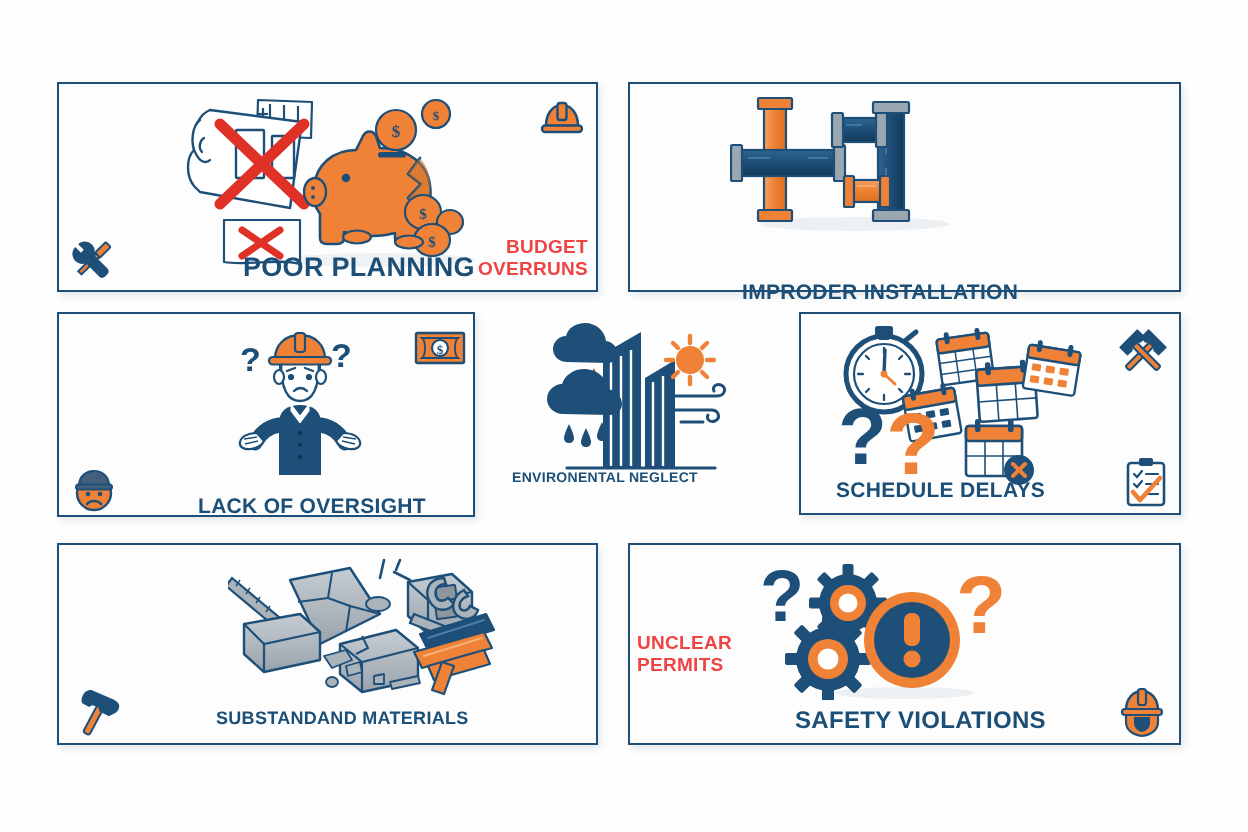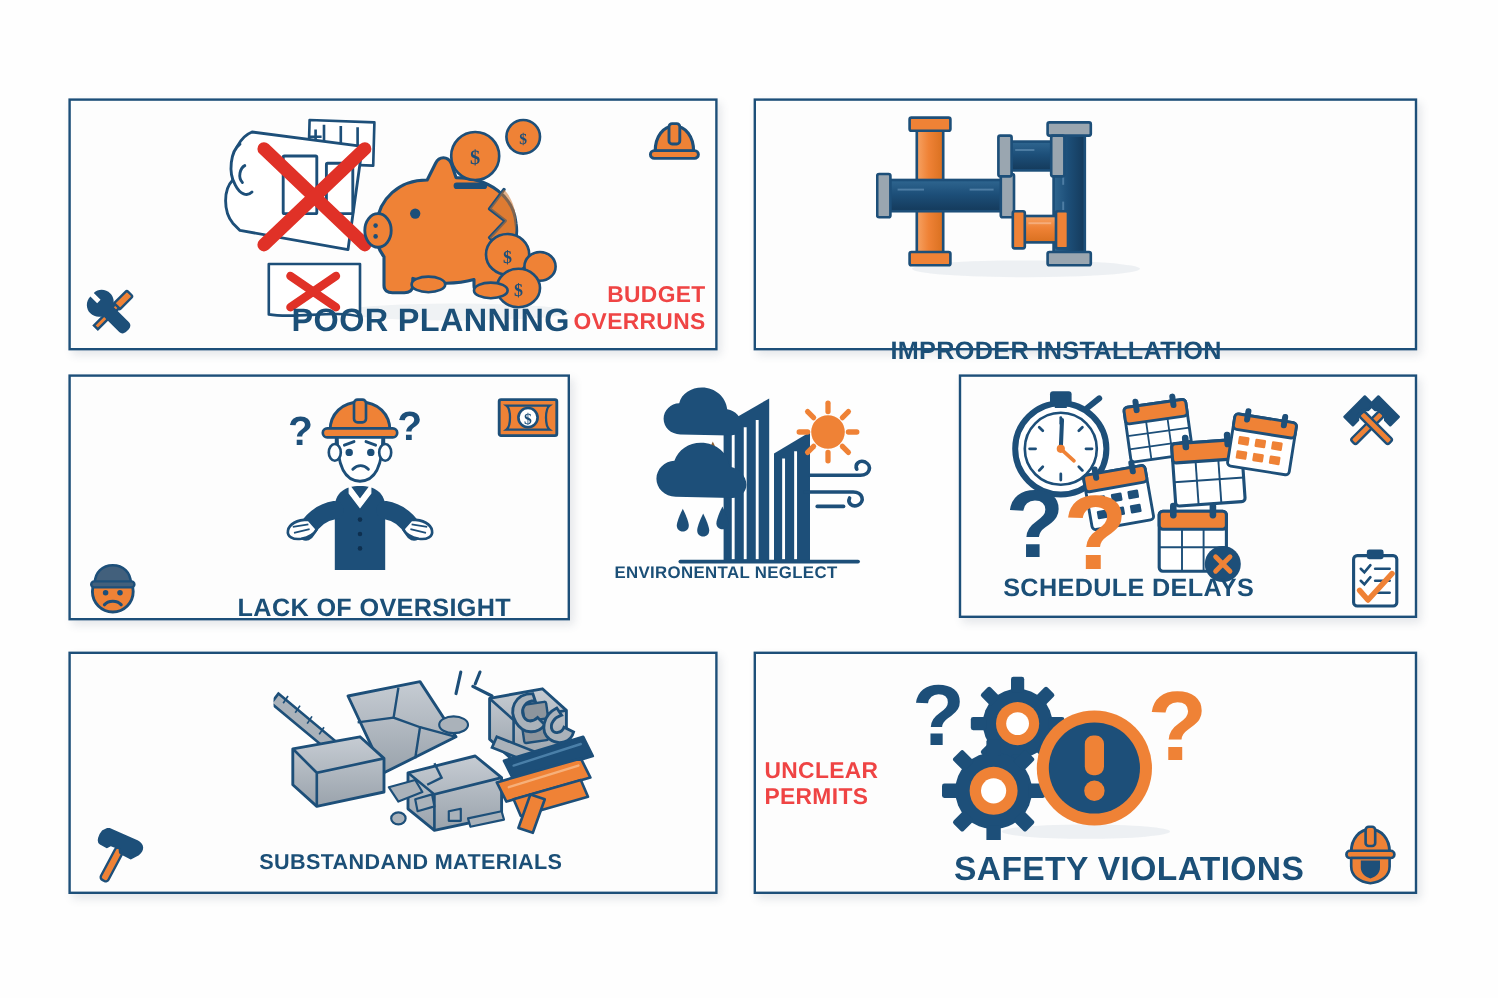--- a/index.html
+++ b/index.html
@@ -613,15 +613,15 @@
   </div>
   <div class="corner-icon" style="left:1118px; top:686px; width:48px; height:52px;">
     <svg width="48" height="52" viewBox="0 0 48 52" xmlns="http://www.w3.org/2000/svg">
       <path d="M8 24 C8 13 15 5 24 5 C33 5 40 13 40 24 Z" fill="#ef8236" stroke="#1d4f79" stroke-width="2.4" stroke-linejoin="round"></path>
       <rect x="20" y="3" width="8" height="16" rx="2.6" fill="#ef8236" stroke="#1d4f79" stroke-width="2.2"></rect>
       <rect x="4" y="23" width="40" height="6" rx="3" fill="#ef8236" stroke="#1d4f79" stroke-width="2.2"></rect>
       <path d="M8 29 L40 29 L40 36 C40 44 33 49 24 50 C15 49 8 44 8 36 Z" fill="#ef8236" stroke="#1d4f79" stroke-width="2.2" stroke-linejoin="round"></path>
       <path d="M16 31 L32 31 L32 37 C32 42 28 45 24 46 C20 45 16 42 16 37 Z" fill="#1d4f79"></path>
     </svg>
   </div>
-  <div class="panel-label" style="left:795px; top:708px; font-size:28px;">SAFETY VIOLATIONS</div>
+  <div class="panel-label" style="left:795px; top:708px; font-size:24px;">SAFETY VIOLATIONS</div>
 
 </div>
 
 </body></html>

